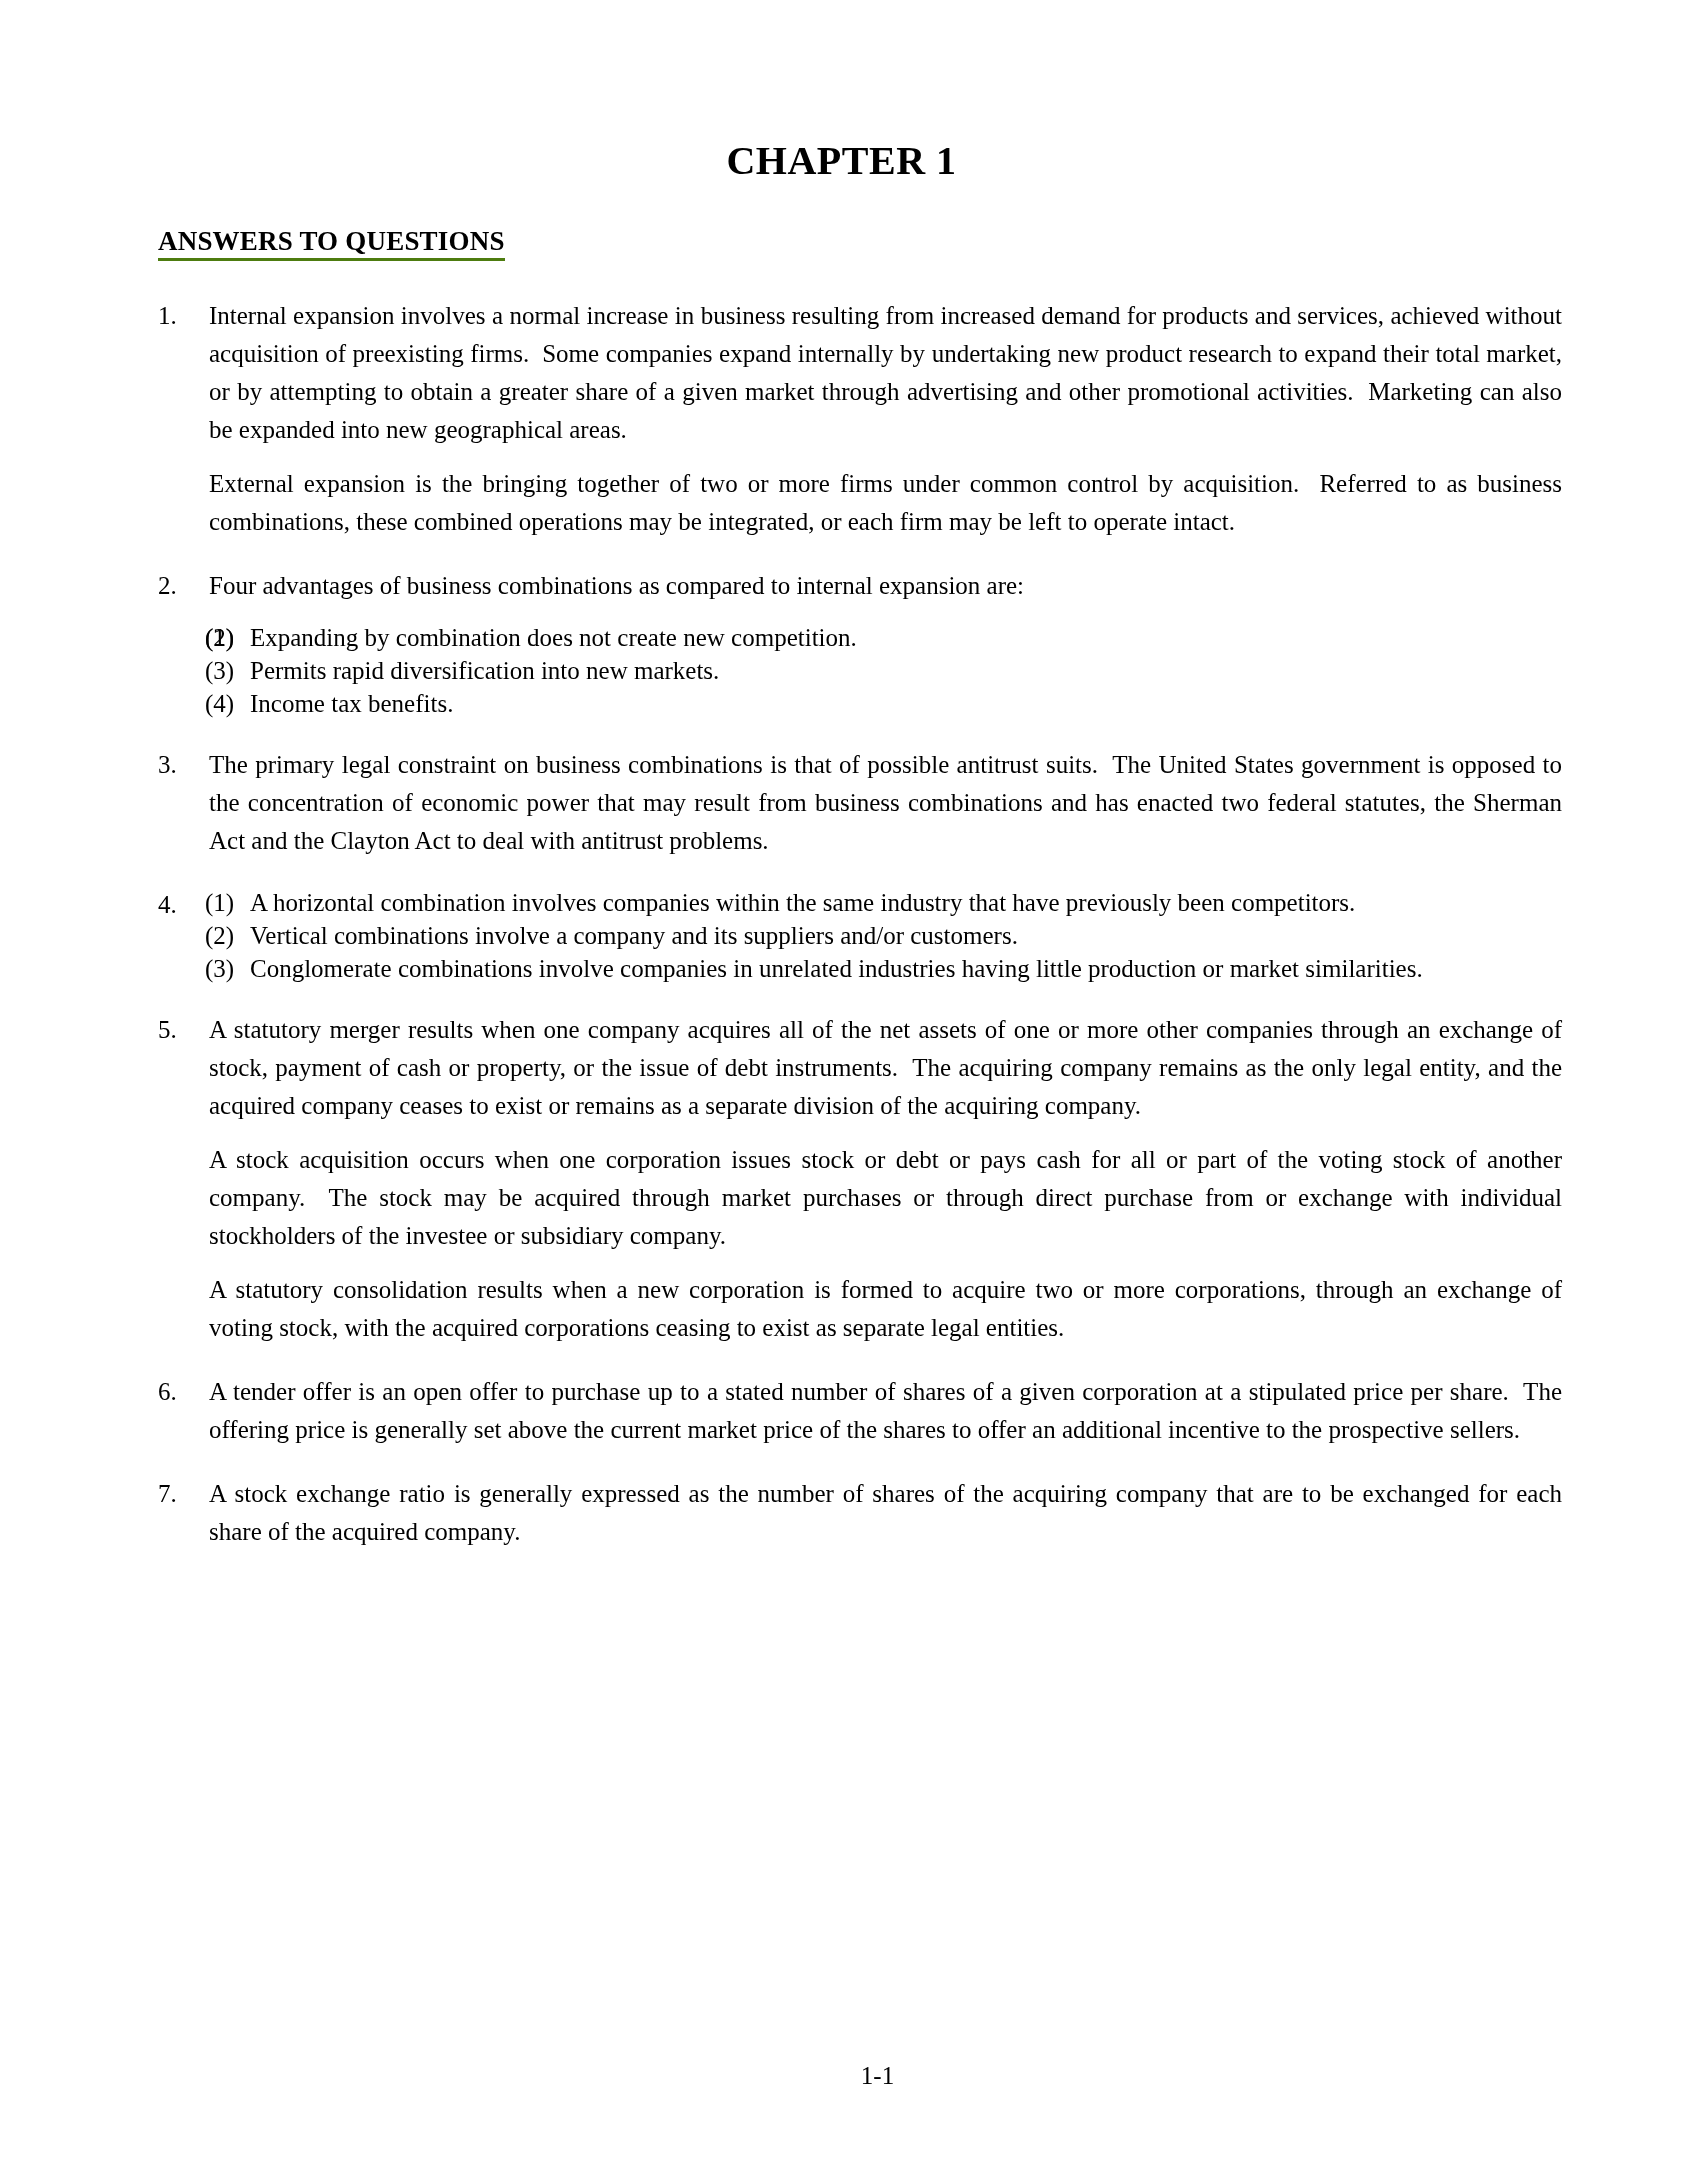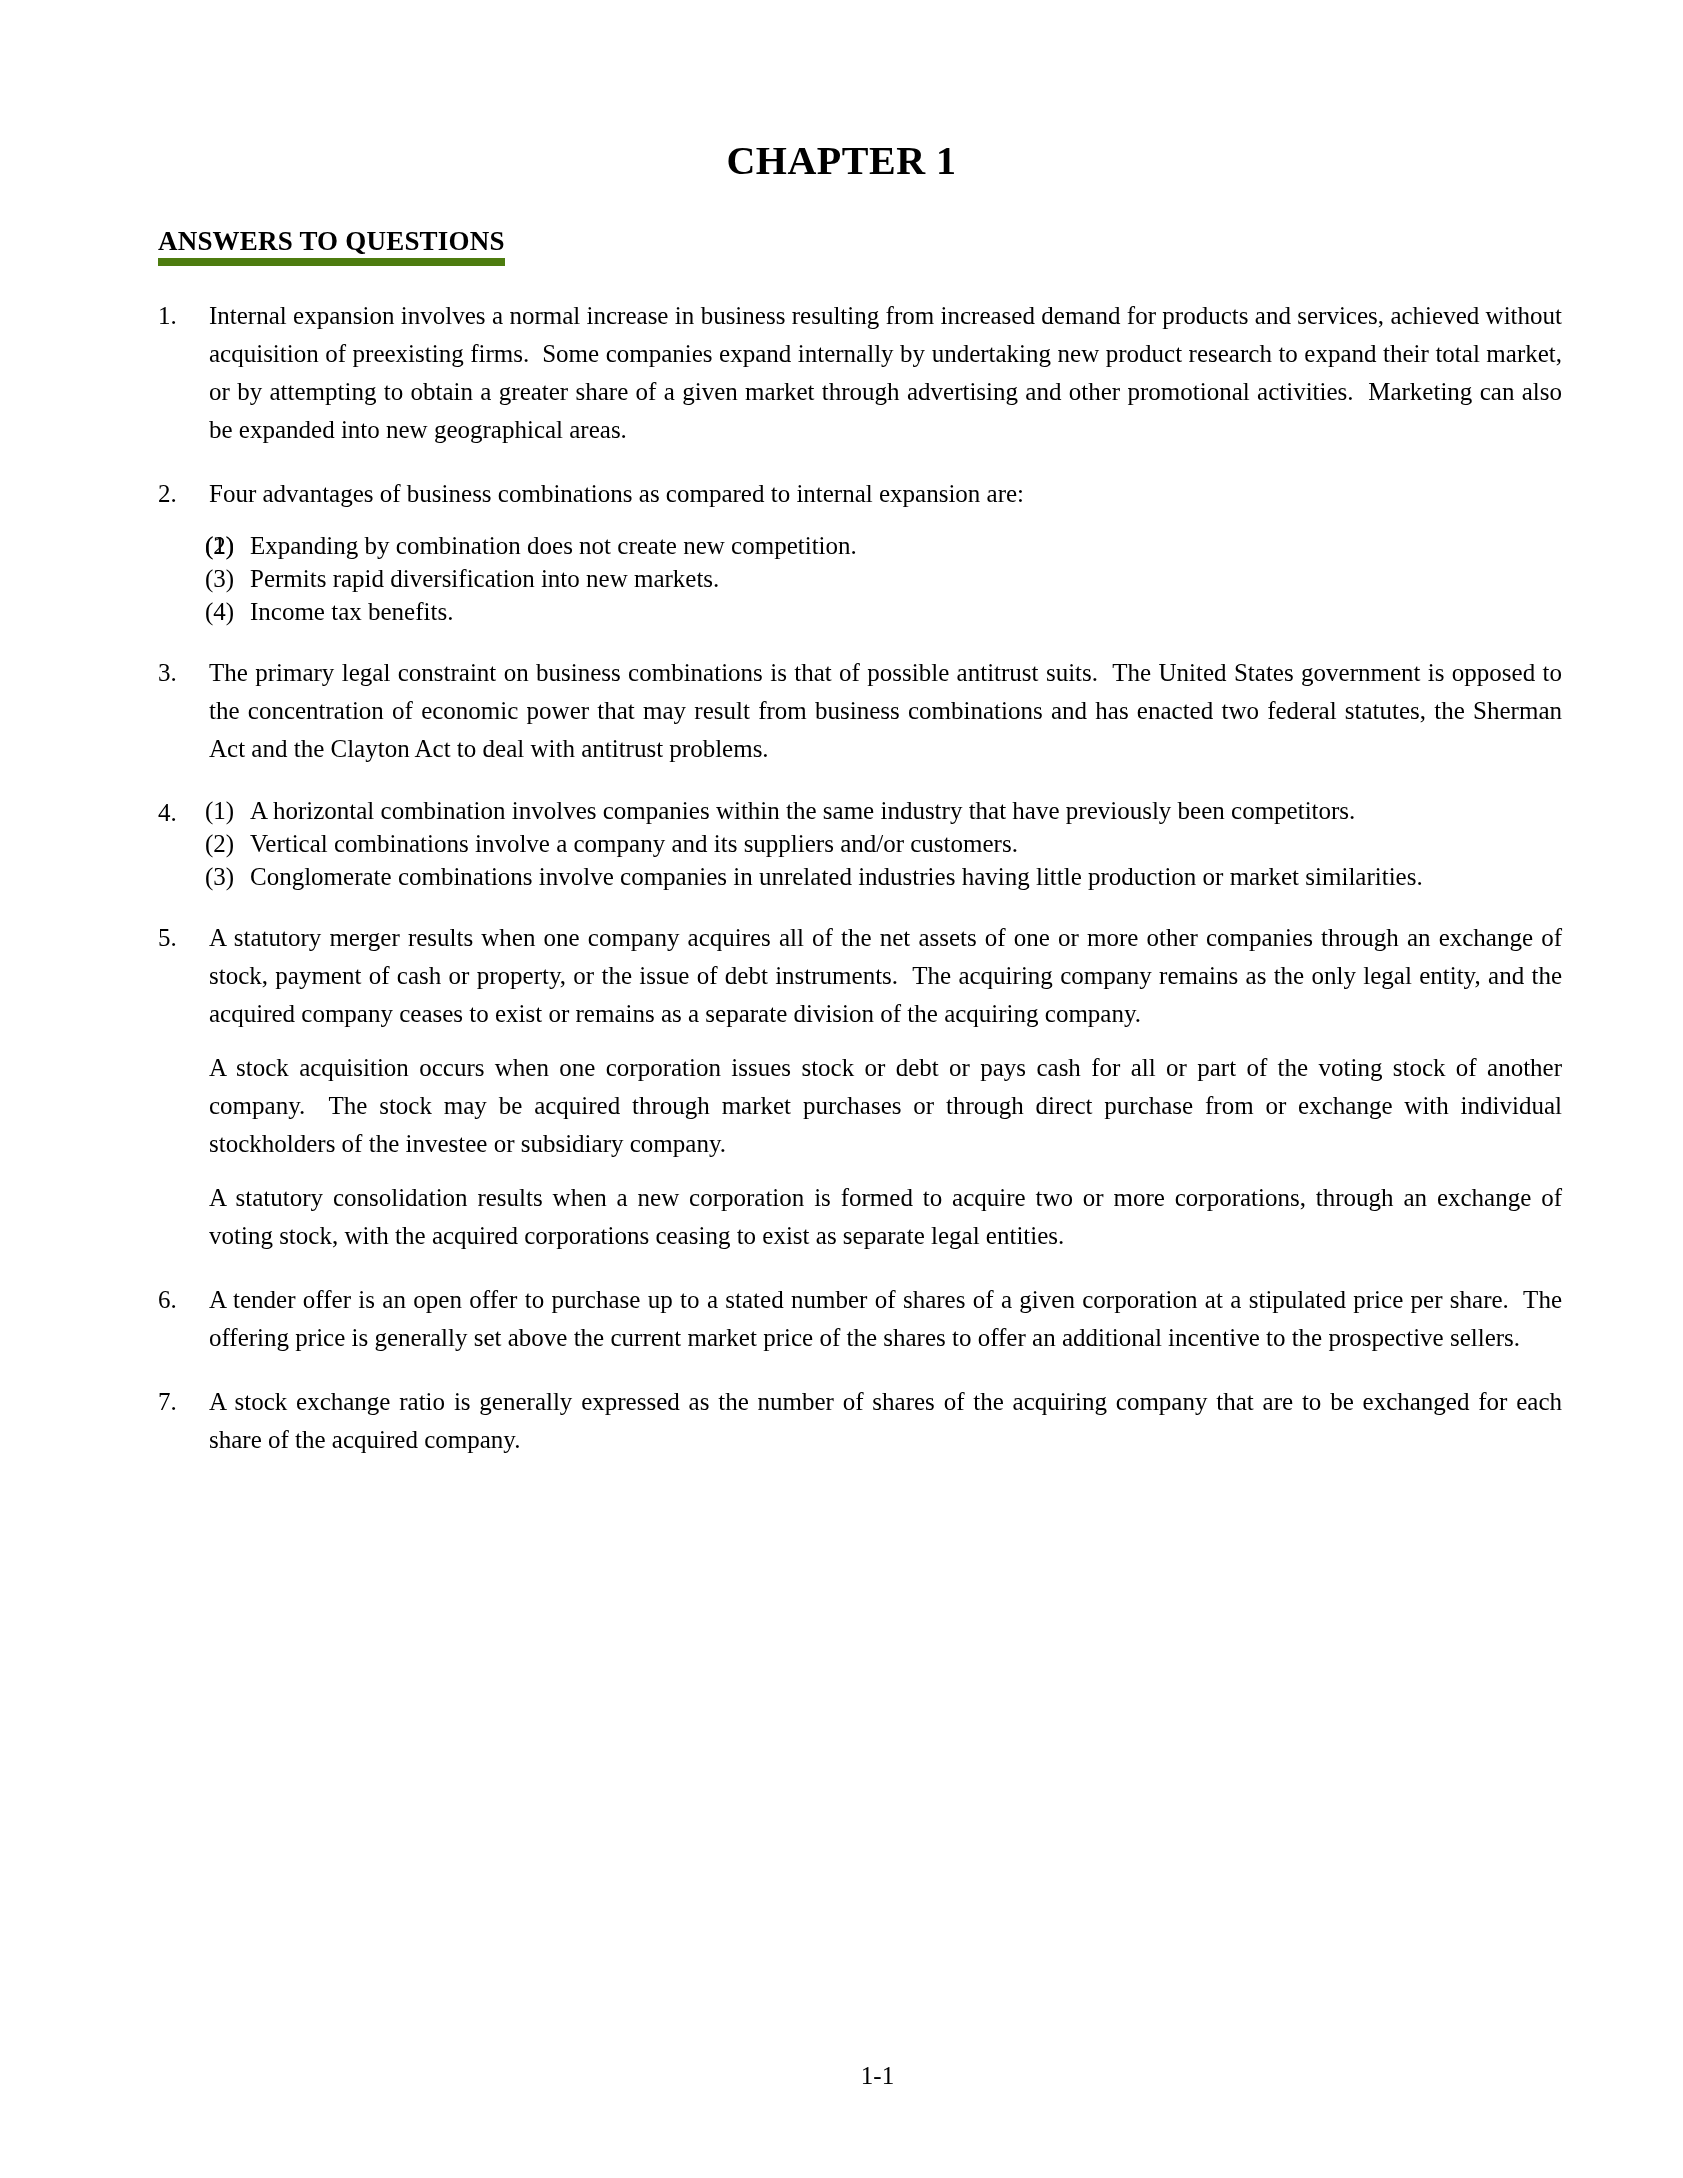--- a/index.html
+++ b/index.html
@@ -40,21 +40,21 @@
 
   
   .section-heading {
     position: absolute;
     left: 158px;
     top: 226px;
     font-size: 27px;
     font-weight: bold;
     letter-spacing: 0.2px;
     white-space: nowrap;
-    border-bottom: 8px solid #4d7c0f;
+    border-bottom: 3px solid #4d7c0f;
     padding-bottom: 1px;
     line-height: 1.15;
   }
 
   
   .content {
     position: absolute;
     left: 158px;
     top: 297px;
     width: 1404px;
@@ -131,20 +131,21 @@
 <div class="page">
 
   <div class="chapter-title">CHAPTER 1</div>
 
   <div class="section-heading">ANSWERS TO QUESTIONS</div>
 
   <div class="content">
       <div class="qa-item">
         <div class="qa-number">1.</div>
         <p class="qa-para nolast">Internal expansion involves a normal increase in business resulting from increased demand for products and services, achieved without acquisition of preexisting firms.  Some companies expand internally by undertaking new product research to expand their total market, or by attempting to obtain a greater share of a given market through advertising and other promotional activities.  Marketing can also be expanded into new geographical areas.</p>
+        <p class="qa-para nolast">External expansion is the bringing together of two or more firms under common control by acquisition.  Referred to as business combinations, these combined operations may be integrated, or each firm may be left to operate intact.</p>
       </div>
       <div class="qa-item">
         <div class="qa-number">2.</div>
         <p class="qa-para nolast">Four advantages of business combinations as compared to internal expansion are:</p>
         <div class="sublist">
           <p class="sub-item"><span class="sub-marker">(1)</span></p>
           <p class="sub-item"><span class="sub-marker">(2)</span><span>Expanding by combination does not create new competition.</span></p>
           <p class="sub-item"><span class="sub-marker">(3)</span><span>Permits rapid diversification into new markets.</span></p>
           <p class="sub-item"><span class="sub-marker">(4)</span><span>Income tax benefits.</span></p>
         </div>

